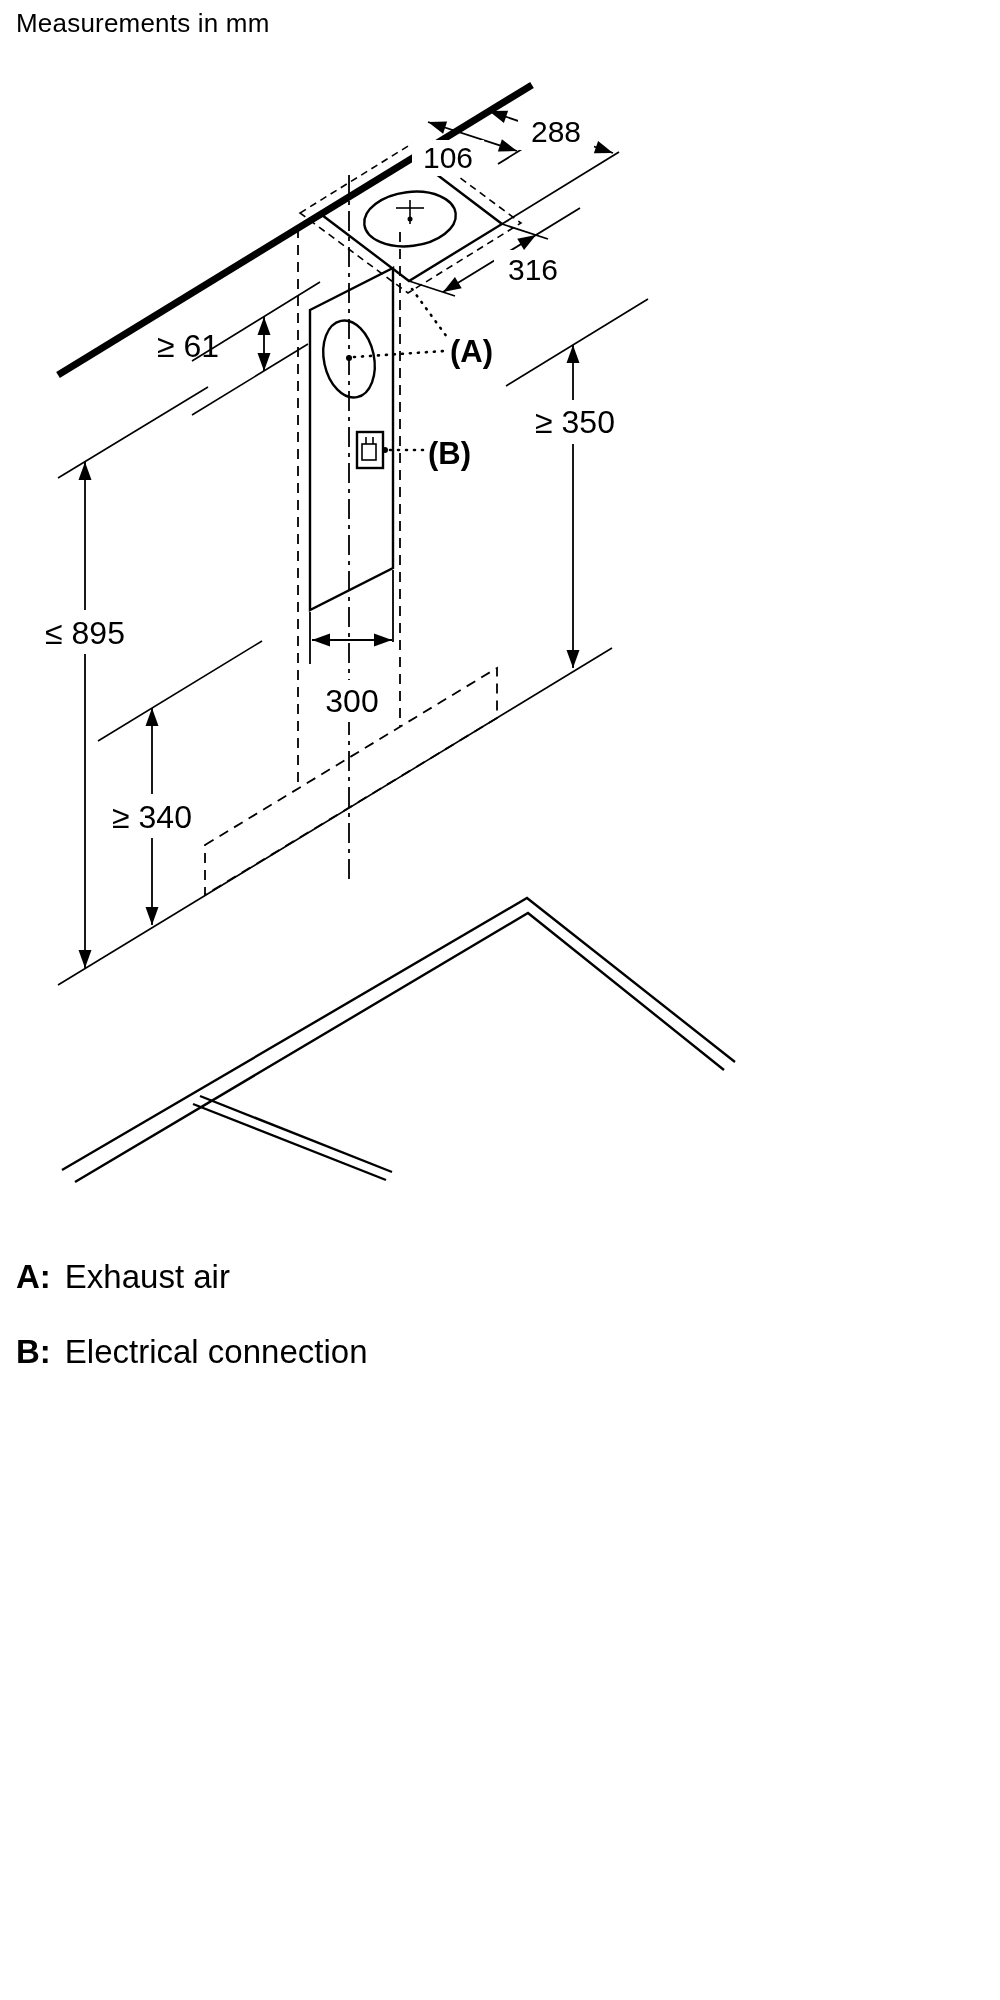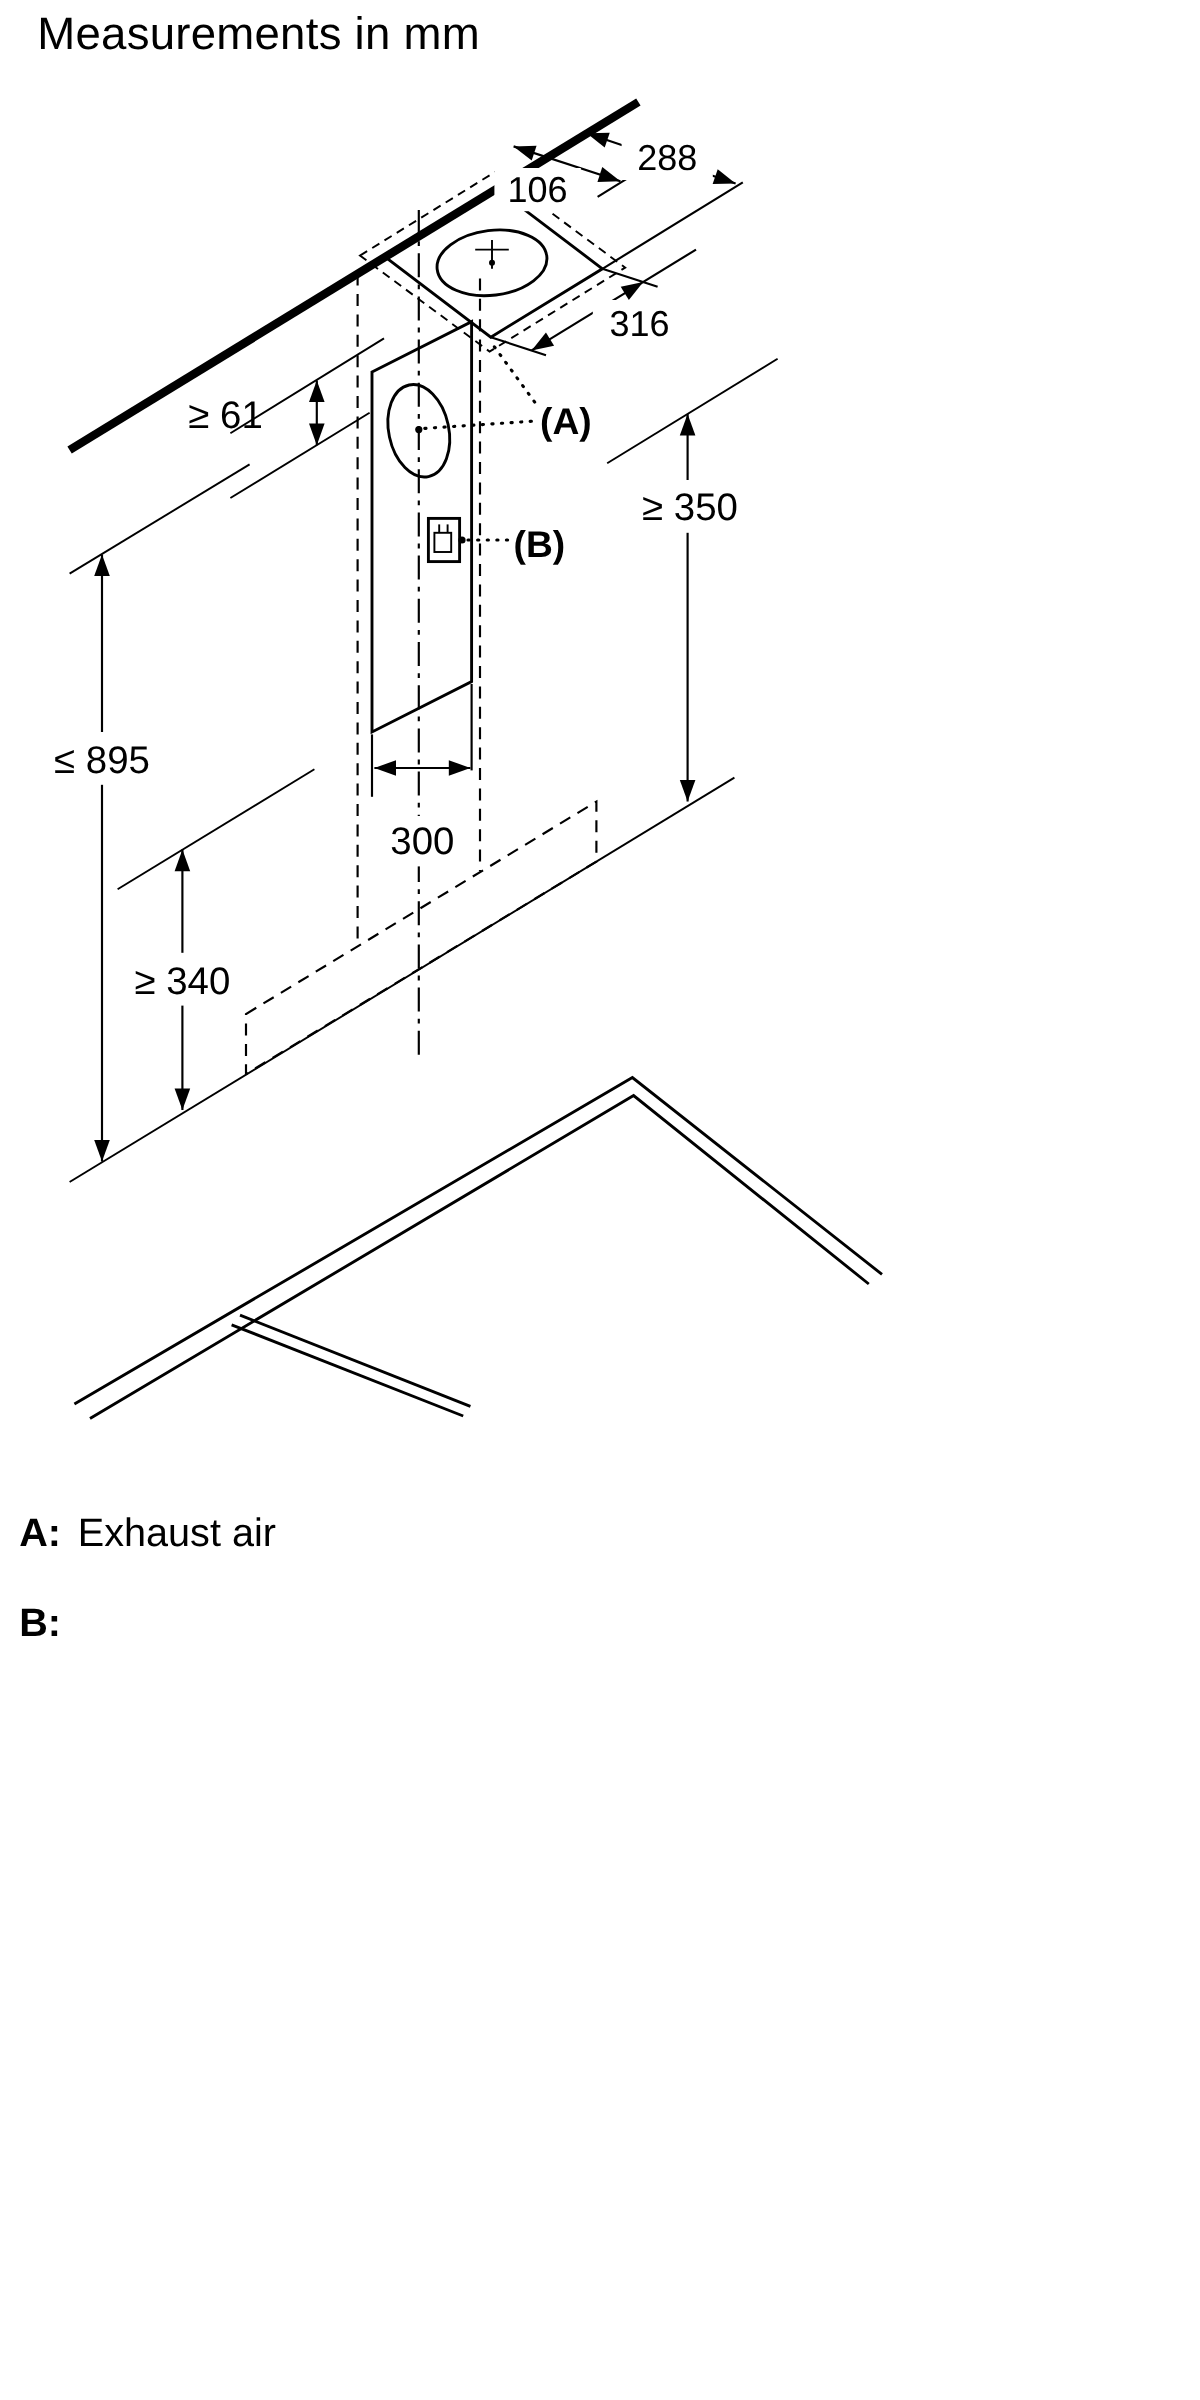--- a/index.html
+++ b/index.html
@@ -2,22 +2,22 @@
 <html><head>
 <meta charset="utf-8">
 <style>
   html,body{margin:0;padding:0;}
   body{
     width:1000px;height:2000px;position:relative;
     background:#ffffff;color:#000;
     font-family:"Liberation Sans",sans-serif;
   }
   .title{
-    position:absolute;top:8px;left:31px;
-    font-size:38px;letter-spacing:.2px;
+    position:absolute;top:8px;left:16px;
+    font-size:26px;letter-spacing:.2px;
   }
   .diagram-svg{position:absolute;top:0;left:0;}
   .legend-row{
     position:absolute;left:16px;font-size:33px;
     display:flex;align-items:baseline;gap:14px;
   }
   .legend-row.row-a{top:1258px;}
   .legend-row.row-b{top:1333px;}
   .legend-key{font-weight:bold;}
   
@@ -184,13 +184,14 @@
   <text class="ab" x="450" y="362">(A)</text>
   <text class="ab" x="428" y="464">(B)</text>
 </svg>
 
 <div class="legend-row row-a">
   <span class="legend-key">A:</span>
   <span class="legend-label">Exhaust air</span>
 </div>
 <div class="legend-row row-b">
   <span class="legend-key">B:</span>
+  <span class="legend-label">Electrical connection</span>
 </div>
 
 </body></html>

